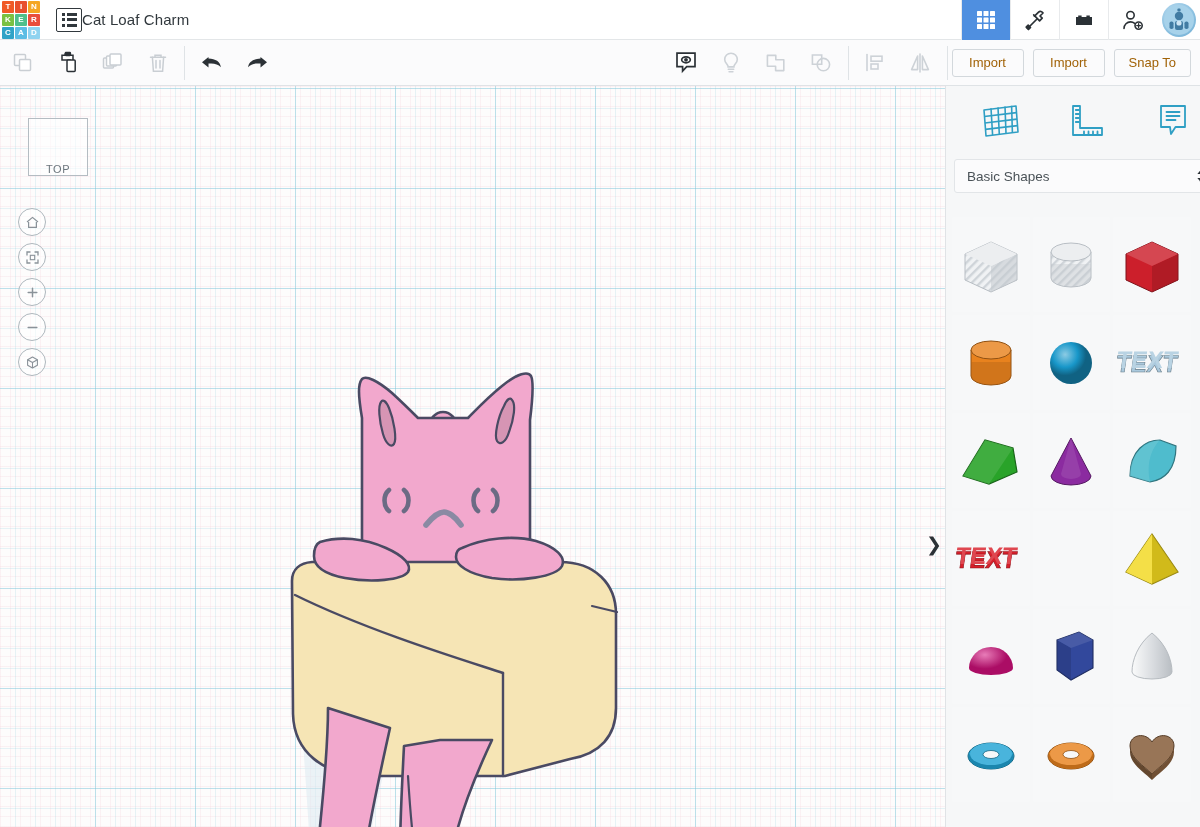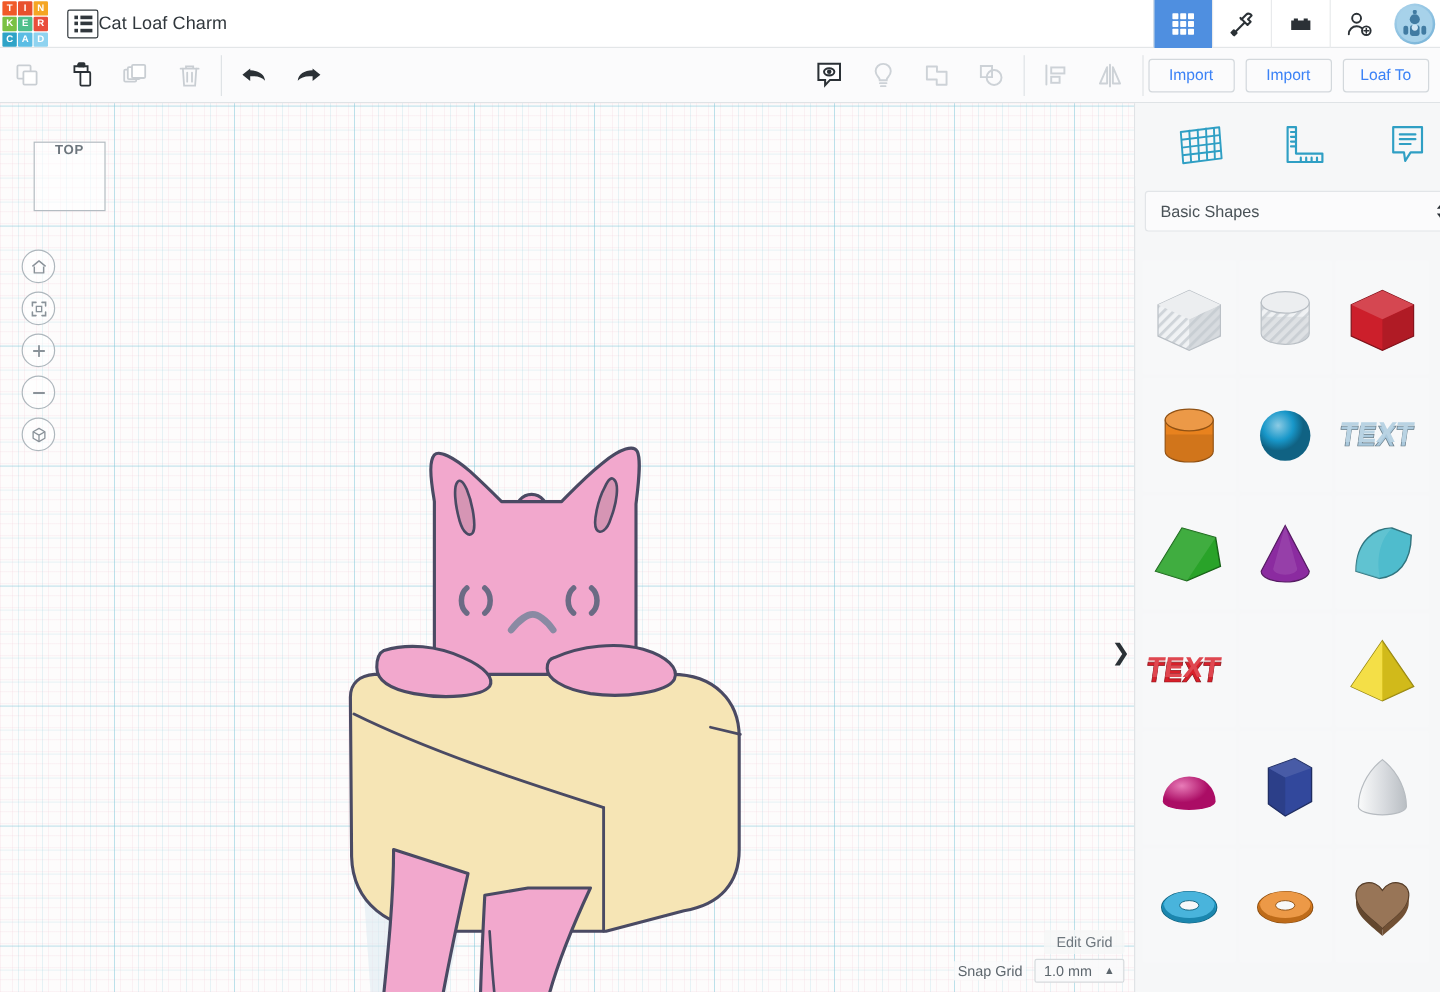--- a/index.html
+++ b/index.html
@@ -62,21 +62,21 @@
   .tgroup { display: flex; align-items: center; height: 46px; }
   .tbtn {
     width: 45px; height: 46px; display: flex; align-items: center;
     justify-content: center;
   }
   .tsep { width: 1px; height: 34px; background: #dfe3e6; margin: 0 4px; }
   .spacer { flex: 1; }
   .txtbtn {
     height: 28px; min-width: 72px; padding: 0 14px; margin-right: 9px;
     background: #fbfbfc; border: 1px solid #d3d8dc; border-radius: 3px;
-    font-size: 13px; color: #3b82f6; display: flex;
+    font-size: 13px; color: #a16207; display: flex;
     align-items: center; justify-content: center;
     font-family: "Liberation Sans", sans-serif;
   }
 
   
   .canvas {
     position: absolute; top: 86px; left: 0; width: 945px; height: 741px;
     background-color: #fdfcfc;
     background-image:
       linear-gradient(to right, rgba(130,200,218,.42) 1px, transparent 1px),
@@ -88,22 +88,22 @@
     background-size:
       100px 100px, 100px 100px,
       20px 20px, 20px 20px,
       10px 10px, 10px 10px;
     background-position: -5px 2px, -5px 2px, -5px 2px, -5px 2px, 0 0, 0 0;
     overflow: hidden;
   }
   .viewcube {
     position: absolute; left: 28px; top: 32px; width: 60px; height: 58px;
     border: 1px solid #b4bcc2; background: rgba(255,255,255,.55);
-    display: flex; align-items: flex-start; justify-content: center;
-    font-size: 11px; font-weight: bold; color: #6d767d; letter-spacing: .6px;
+    display: flex; align-items: flex-end; justify-content: center;
+    font-size: 11px; font-weight: normal; color: #6d767d; letter-spacing: .6px;
   }
   .navstack {
     position: absolute; left: 18px; top: 122px;
     display: flex; flex-direction: column; gap: 7px;
   }
   .navbtn {
     width: 28px; height: 28px; border-radius: 50%;
     border: 1px solid #aeb7bd; background: rgba(255,255,255,.5);
     display: flex; align-items: center; justify-content: center;
     color: #8a9299;
@@ -340,21 +340,21 @@
           <path d="M10.6 6 L10.6 19.6 L4.6 19.6z"></path>
           <path d="M13 4v18" stroke-linecap="round"></path>
           <path d="M15.4 6 L15.4 19.6 L21.4 19.6z"></path>
         </svg>
       </div>
     </div>
 
     <div class="tsep"></div>
     <button class="txtbtn">Import</button>
     <button class="txtbtn">Import</button>
-    <button class="txtbtn">Loaf To</button>
+    <button class="txtbtn">Snap To</button>
   </div>
 
   <div class="canvas">
 
     <svg width="945" height="741" viewBox="0 0 945 741" style="position:absolute;left:0;top:0;">
       <g fill="none" stroke="#4a4a63" stroke-width="2.6" stroke-linejoin="round" stroke-linecap="round">
 
         <g fill="#dce9f0" stroke="none" opacity=".55">
           <path d="M300 610 l10 150 60 -10 30 -140z"></path>
         </g>
@@ -427,30 +427,20 @@
       <div class="navbtn">
         <svg width="15" height="15" viewBox="0 0 15 15" fill="none" stroke="#8a9299" stroke-width="1.1" stroke-linejoin="round">
           <path d="M7.5 2 L12.4 4.8 L12.4 10.2 L7.5 13 L2.6 10.2 L2.6 4.8z"></path>
           <path d="M2.6 4.8 L7.5 7.6 L12.4 4.8M7.5 7.6v5.4"></path>
         </svg>
       </div>
     </div>
 
     <div class="collapse-arrow">❯</div>
 
-    <div class="grid-controls">
-      <div class="editgrid">Edit Grid</div>
-      <div class="snaprow">
-        <span class="snaplabel">Snap Grid</span>
-        <div class="snapselect">
-          <span>1.0 mm</span>
-          <span class="caret-up">▲</span>
-        </div>
-      </div>
-    </div>
   </div>
 
   <div class="rpanel">
     <div class="rp-icons">
       <div class="rp-icon">
         <svg width="42" height="40" viewBox="0 0 42 40" fill="none" stroke="#2f9fc4" stroke-width="1.6" stroke-linejoin="round">
           <path d="M4 9 L36 5 L38 31 L6 35z"></path>
           <path d="M11 7.2 L12.6 34.1M18 6.4 L19.3 33.3M25 5.5 L26 32.4M31.6 4.8 L32.4 31.7"></path>
           <path d="M4.4 15.5 L36.4 11.6M4.9 22 L37 18.1M5.4 28.4 L37.5 24.6"></path>
         </svg>

